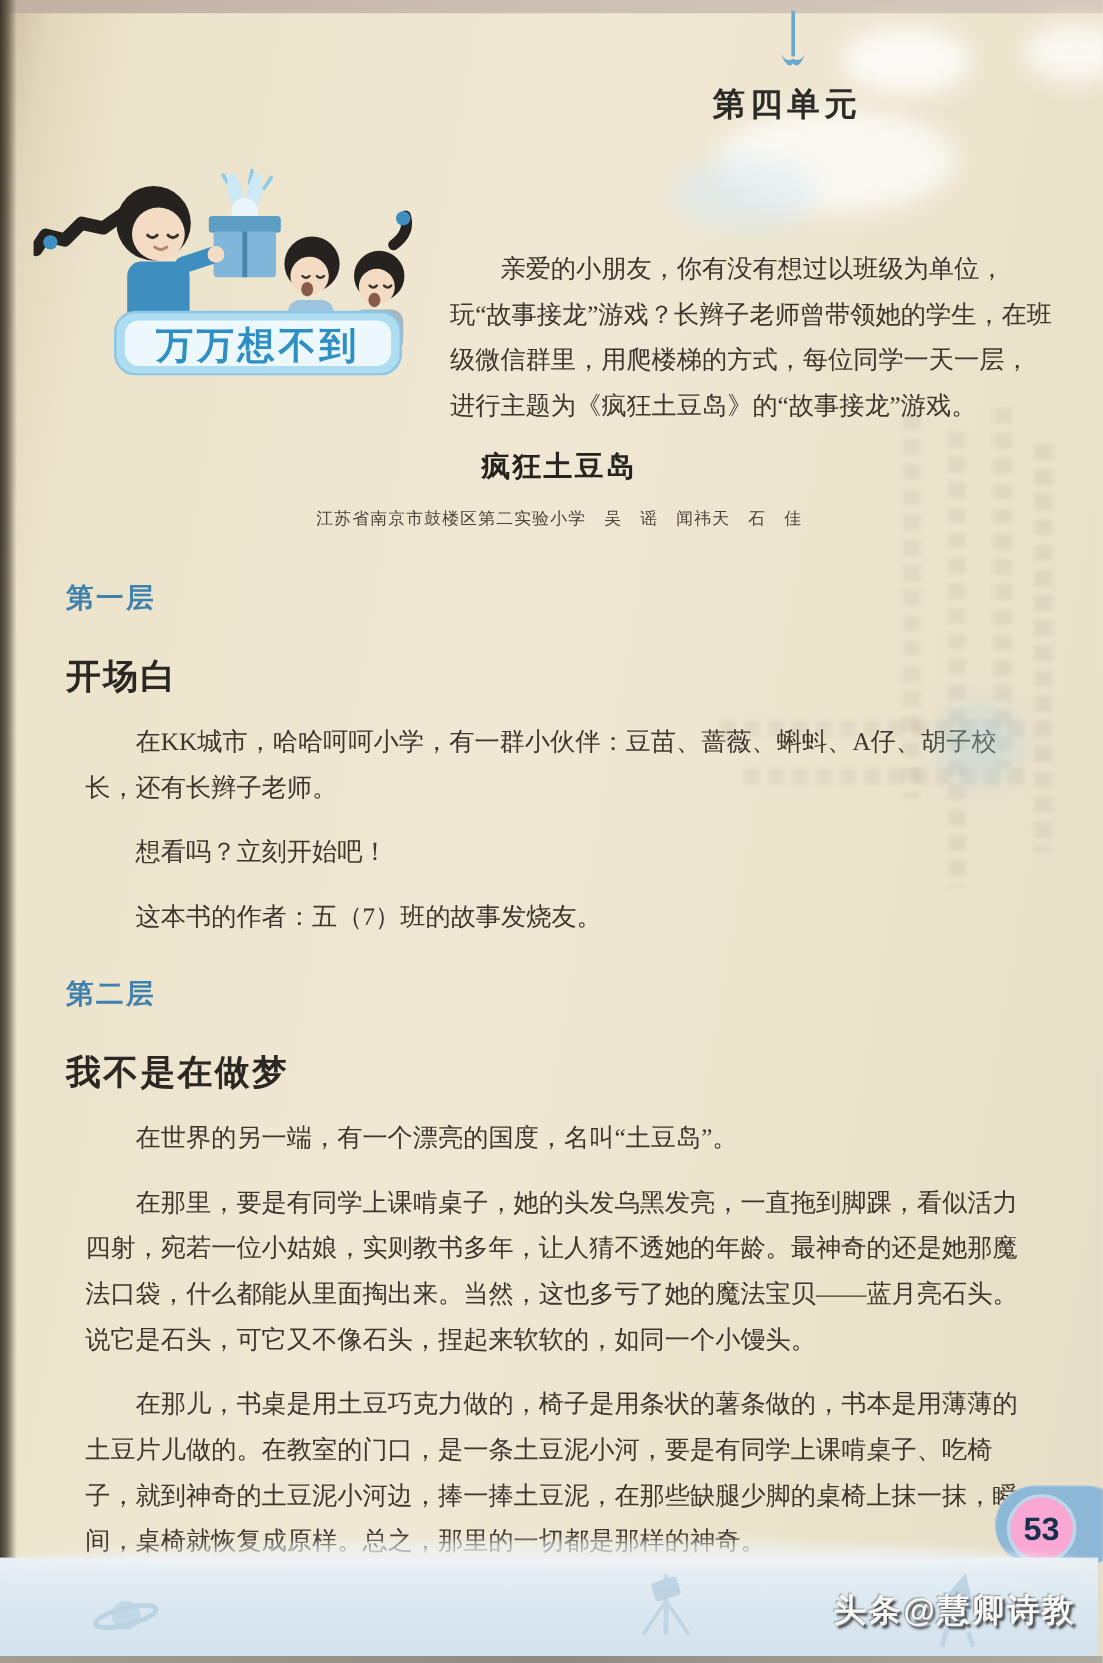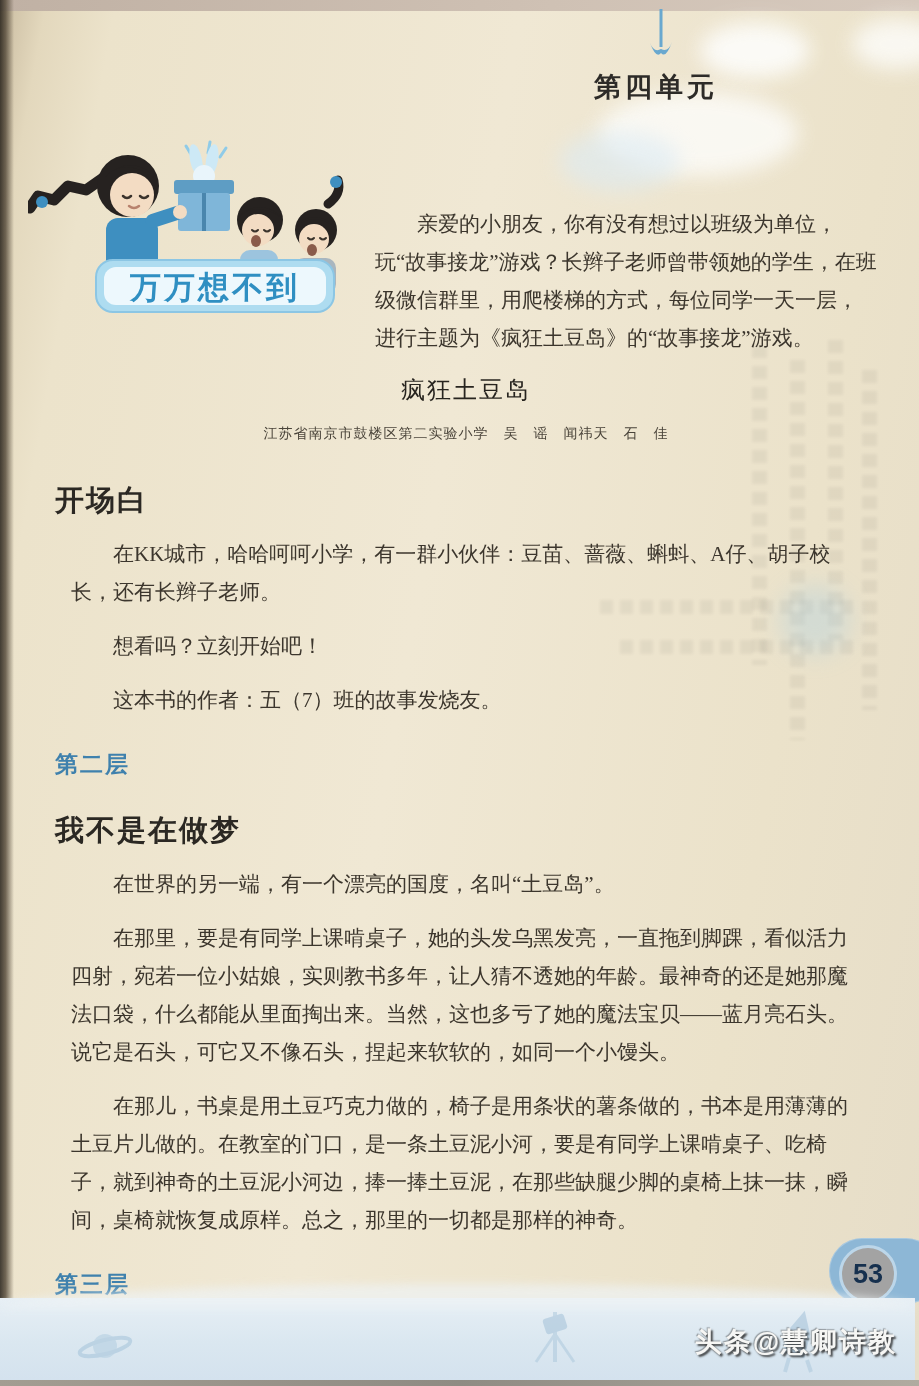--- a/index.html
+++ b/index.html
@@ -45,21 +45,21 @@
   
   .content{
     position:absolute;left:55px;top:205px;width:822px;
     color:#3c362d;font-size:21px;line-height:38px;
   }
   .illu-spacer{float:left;width:320px;height:118px;}
   p.body{margin:16px;text-indent:2em;}
   p.intro{margin:0;text-indent:2em;}
   .story-title{
     margin:14px 0 0 0;text-align:center;
-    font-size:24px;font-weight:normal;color:#27241f;letter-spacing:2px;
+    font-size:24px;font-weight:bold;color:#27241f;letter-spacing:2px;
     font-family:"Liberation Sans","DejaVu Sans",sans-serif;
   }
   .byline{
     margin:6px 0 0 0;text-align:center;font-size:14px;color:#4a443a;letter-spacing:1px;
   }
   .layer{
     margin:26px 0 0 0;
     font-family:"Liberation Sans","DejaVu Sans",sans-serif;
     font-size:23px;font-weight:bold;color:#3f81ad;letter-spacing:2px;
   }
@@ -75,21 +75,21 @@
   .ghost-blue{position:absolute;width:70px;height:70px;border-radius:50%;
     background:#a9cfe4;opacity:.35;filter:blur(12px);pointer-events:none;}
   
   .page-tab{
     position:absolute;right:-20px;top:1238px;width:110px;height:66px;
     background:#8db7d6;border-radius:33px;
     box-shadow:inset 0 0 0 1px rgba(255,255,255,.25);
   }
   .page-tab .ring{
     position:absolute;left:10px;top:7px;width:52px;height:52px;border-radius:50%;
-    background:#a3a3a3;border:3px solid #bcd6e9;
+    background:#f9a8d4;border:3px solid #bcd6e9;
     display:flex;align-items:center;justify-content:center;
   }
   .page-num{
     font-family:"Liberation Sans","DejaVu Sans",sans-serif;
     font-weight:bold;font-size:27px;color:#16304e;
   }
   
   .bottom-band{
     position:absolute;left:0;right:4px;bottom:6px;height:82px;
     background:linear-gradient(180deg,#e7eff5 0%,#dae7f0 55%,#d4e2ee 100%);
@@ -194,20 +194,21 @@
     </g>
   </svg>
 </div>
 
 <div class="content">
   <p class="intro"><span class="illu-spacer"></span><span>亲爱的小朋友，你有没有想过以班级为单位，玩“故事接龙”游戏？长辫子老师曾带领她的学生，在班级微信群里，用爬楼梯的方式，每位同学一天一层，进行主题为《疯狂土豆岛》的“故事接龙”游戏。</span></p>
 
   <h2 class="story-title">疯狂土豆岛</h2>
   <div class="byline">江苏省南京市鼓楼区第二实验小学　吴　谣　闻祎天　石　佳</div>
 
+  <div class="layer">第一层</div>
   <div class="sub-title">开场白</div>
   <p class="body">在KK城市，哈哈呵呵小学，有一群小伙伴：豆苗、蔷薇、蝌蚪、A仔、胡子校长，还有长辫子老师。</p>
   <p class="body">想看吗？立刻开始吧！</p>
   <p class="body">这本书的作者：五（7）班的故事发烧友。</p>
 
   <div class="layer">第二层</div>
   <div class="sub-title">我不是在做梦</div>
   <p class="body">在世界的另一端，有一个漂亮的国度，名叫“土豆岛”。</p>
   <p class="body">在那里，要是有同学上课啃桌子，她的头发乌黑发亮，一直拖到脚踝，看似活力四射，宛若一位小姑娘，实则教书多年，让人猜不透她的年龄。最神奇的还是她那魔法口袋，什么都能从里面掏出来。当然，这也多亏了她的魔法宝贝——蓝月亮石头。说它是石头，可它又不像石头，捏起来软软的，如同一个小馒头。</p>
   <p class="body">在那儿，书桌是用土豆巧克力做的，椅子是用条状的薯条做的，书本是用薄薄的土豆片儿做的。在教室的门口，是一条土豆泥小河，要是有同学上课啃桌子、吃椅子，就到神奇的土豆泥小河边，捧一捧土豆泥，在那些缺腿少脚的桌椅上抹一抹，瞬间，桌椅就恢复成原样。总之，那里的一切都是那样的神奇。</p>

